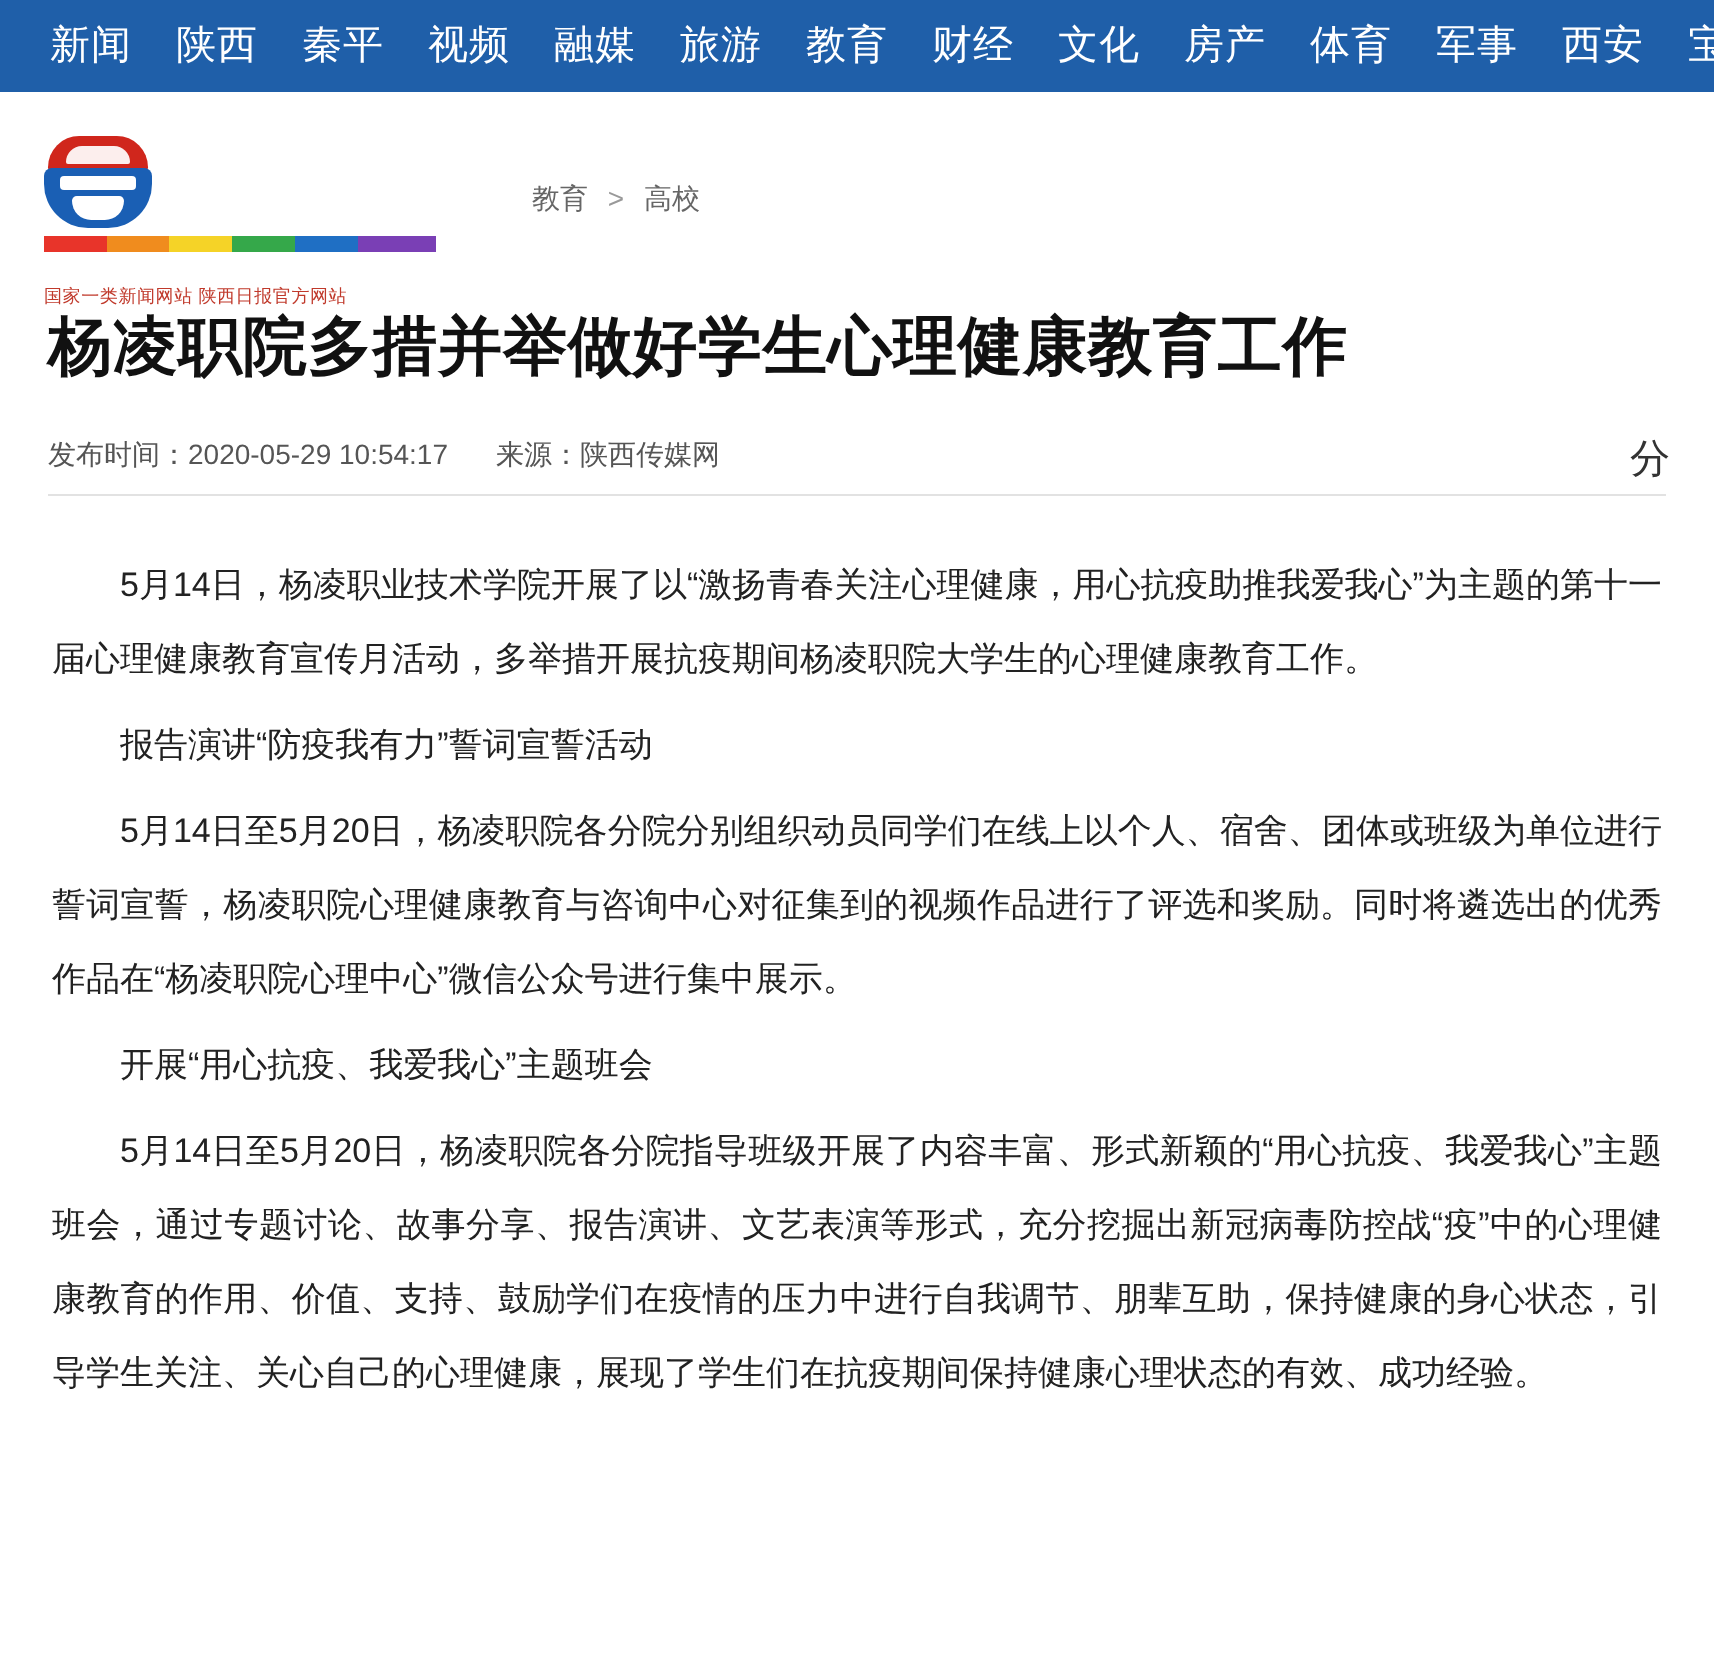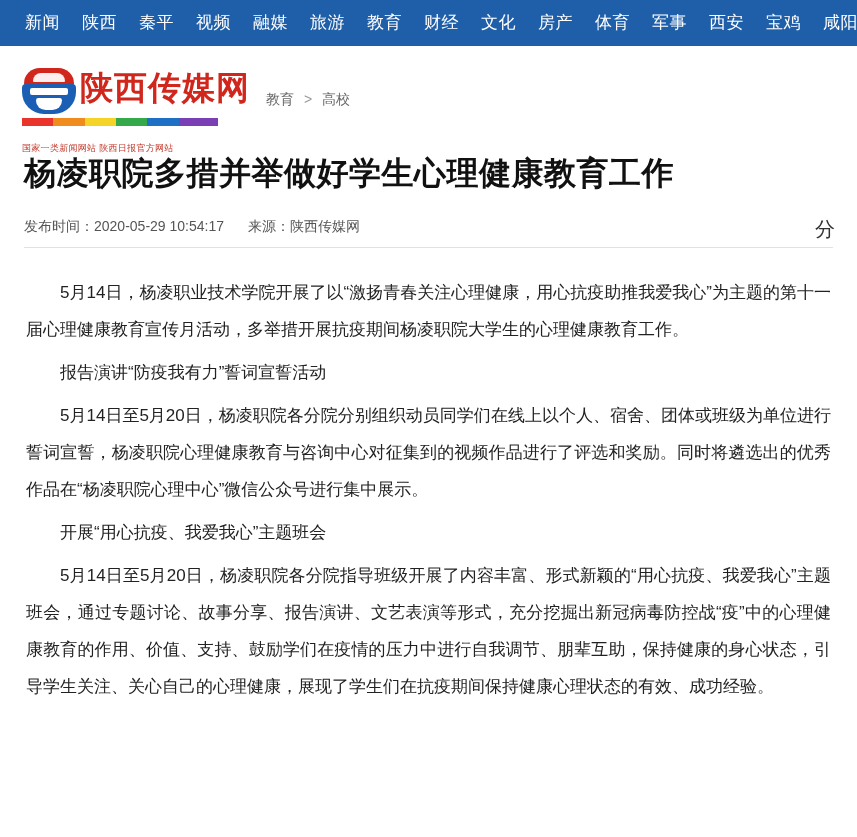--- a/index.html
+++ b/index.html
@@ -16,21 +16,21 @@
     width: 100%;
     height: 46px;
     background: #1f5fa9;
     display: flex;
     align-items: center;
     padding-left: 14px;
     overflow: hidden;
   }
   .topnav-item {
     color: #ffffff;
-    font-size: 17px;
+    font-size: 20px;
     line-height: 46px;
     padding: 0 11px;
     white-space: nowrap;
     cursor: pointer;
     letter-spacing: 0.5px;
   }
 
   
   .page {
     width: 100%;
@@ -154,20 +154,21 @@
     color: #444444;
   }
 
   .meta-row {
     margin: 14px 24px 0 24px;
     padding: 8px 0 10px 0;
     border-bottom: 1px solid #e2e2e2;
     font-size: 14px;
     color: #555555;
     display: flex;
+    align-items: center;
     height: 38px;
     position: relative;
   }
   .meta-time { white-space: nowrap; }
   .meta-source { margin-left: 24px; white-space: nowrap; }
   .share-label {
     position: absolute;
     right: -2px;
     top: 6px;
     font-size: 20px;
@@ -214,21 +215,20 @@
 </div>
 
 <div class="page">
 
   <div class="header-row">
     <div class="logo">
       <div class="logo-mark">
         <div class="redtop"></div>
         <div class="blue"></div>
       </div>
-      <div class="logo-text">陕西传媒网</div>
       <div class="logo-bar"></div>
       <div class="logo-sub">国家一类新闻网站  陕西日报官方网站</div>
     </div>
 
     <div class="breadcrumb">
       <a>教育</a>
       <span class="sep">&gt;</span>
       <a>高校</a>
     </div>
   </div>

